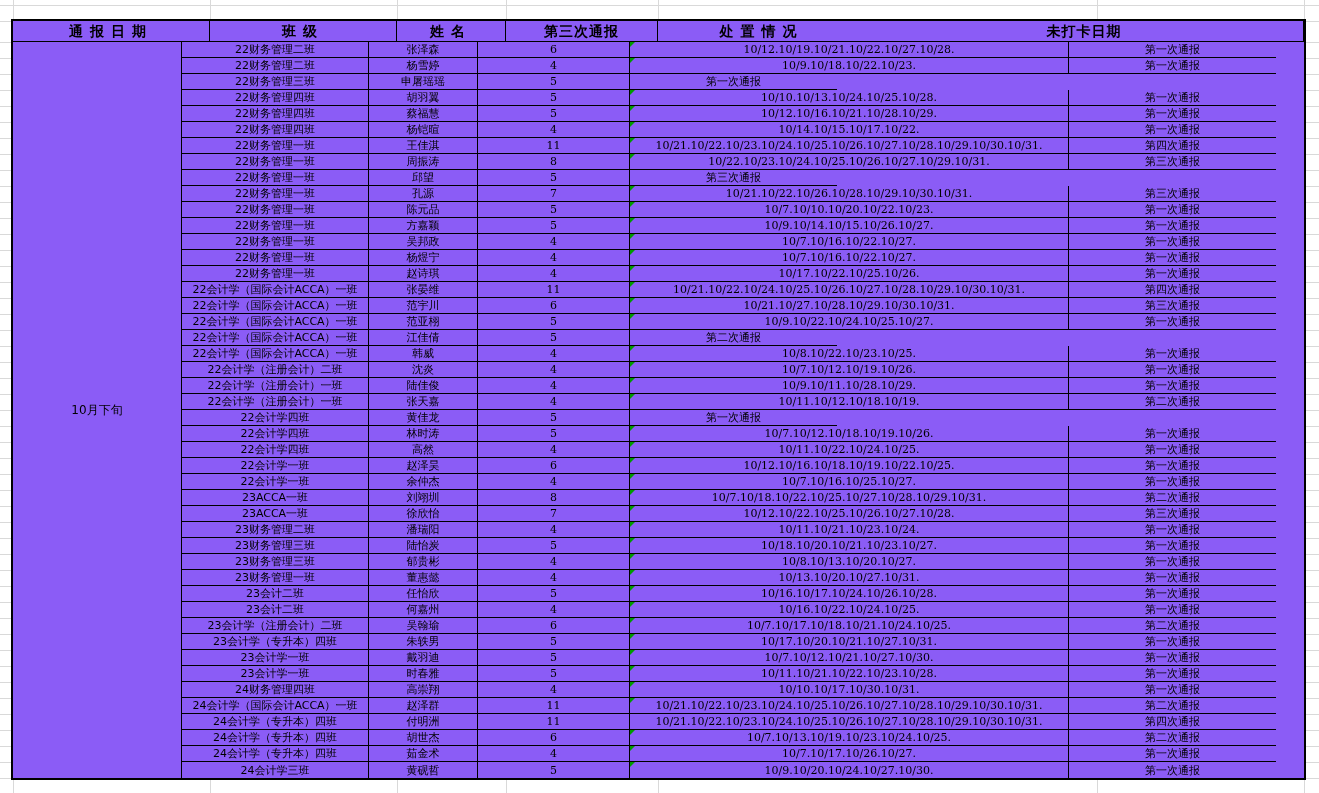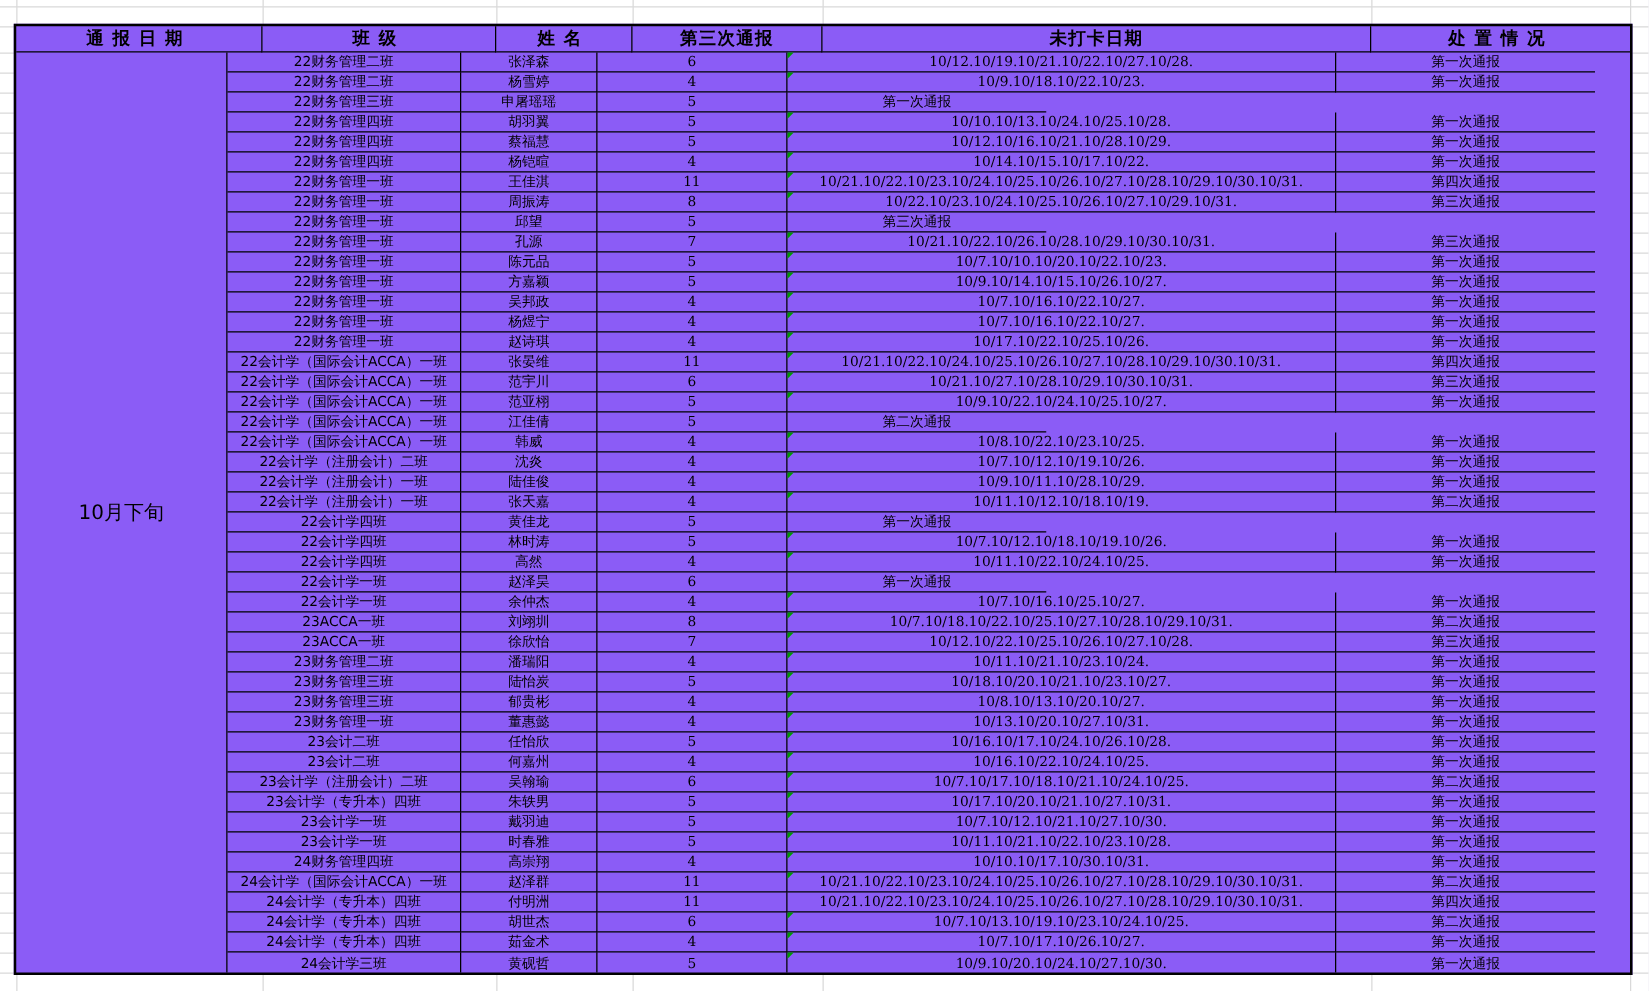--- a/index.html
+++ b/index.html
@@ -31,21 +31,21 @@
     border-right:1px solid #000;border-bottom:1px solid #000;
     box-sizing:border-box;text-align:center;
     white-space:nowrap;overflow:hidden;
   }
   .thead .cell.sp{letter-spacing:7px;}
   .thead .cell.tight{letter-spacing:1px;}
   .tbody{display:flex;}
   .mergecell{
     width:169px;border-right:1px solid #000;box-sizing:border-box;
     display:flex;align-items:center;justify-content:center;
-    font-size:16px;
+    font-size:12px;
   }
   .rows{display:flex;flex-direction:column;}
   .row{display:flex;height:16px;}
   .cell{
     box-sizing:border-box;
     display:flex;align-items:center;justify-content:center;
     position:relative;
   }
   .row .cell{
     border-right:1px solid #000;border-bottom:1px solid #000;
@@ -129,22 +129,22 @@
       <div class="gridline h" style="top: 762px;"></div>
       <div class="gridline h" style="top: 778px;"></div>
     </div>
 
   <div id="tbl">
     <div class="thead">
       <div class="cell c0 sp">通报日期</div>
       <div class="cell c1 sp">班级</div>
       <div class="cell c2 sp">姓名</div>
       <div class="cell c3 tight">第三次通报</div>
+      <div class="cell c5 sp">处置情况</div>
       <div class="cell c4 tight">未打卡日期</div>
-      <div class="cell c5 sp">处置情况</div>
     </div>
     <div class="tbody">
       <div class="mergecell">10月下旬</div>
       <div class="rows">
           <div class="row">
             <div class="cell c1">22财务管理二班</div>
             <div class="cell c2">张泽森</div>
             <div class="cell c3 countcell">6</div>
             <div class="cell c4 datecell">10/12.10/19.10/21.10/22.10/27.10/28.<span class="flag" style="border-top-color: rgb(0, 154, 0);"></span></div>
             <div class="cell c5">第一次通报</div>
@@ -317,20 +317,21 @@
             <div class="cell c1">22会计学四班</div>
             <div class="cell c2">高然</div>
             <div class="cell c3 countcell">4</div>
             <div class="cell c4 datecell">10/11.10/22.10/24.10/25.<span class="flag" style="border-top-color: rgb(0, 154, 0);"></span></div>
             <div class="cell c5">第一次通报</div>
           </div>
           <div class="row">
             <div class="cell c1">22会计学一班</div>
             <div class="cell c2">赵泽昊</div>
             <div class="cell c3 countcell">6</div>
+            <div class="cell c4 datecell">10/12.10/16.10/18.10/19.10/22.10/25.<span class="flag" style="border-top-color: rgb(0, 154, 0);"></span></div>
             <div class="cell c5">第一次通报</div>
           </div>
           <div class="row">
             <div class="cell c1">22会计学一班</div>
             <div class="cell c2">余仲杰</div>
             <div class="cell c3 countcell">4</div>
             <div class="cell c4 datecell">10/7.10/16.10/25.10/27.<span class="flag" style="border-top-color: rgb(0, 154, 0);"></span></div>
             <div class="cell c5">第一次通报</div>
           </div>
           <div class="row">

